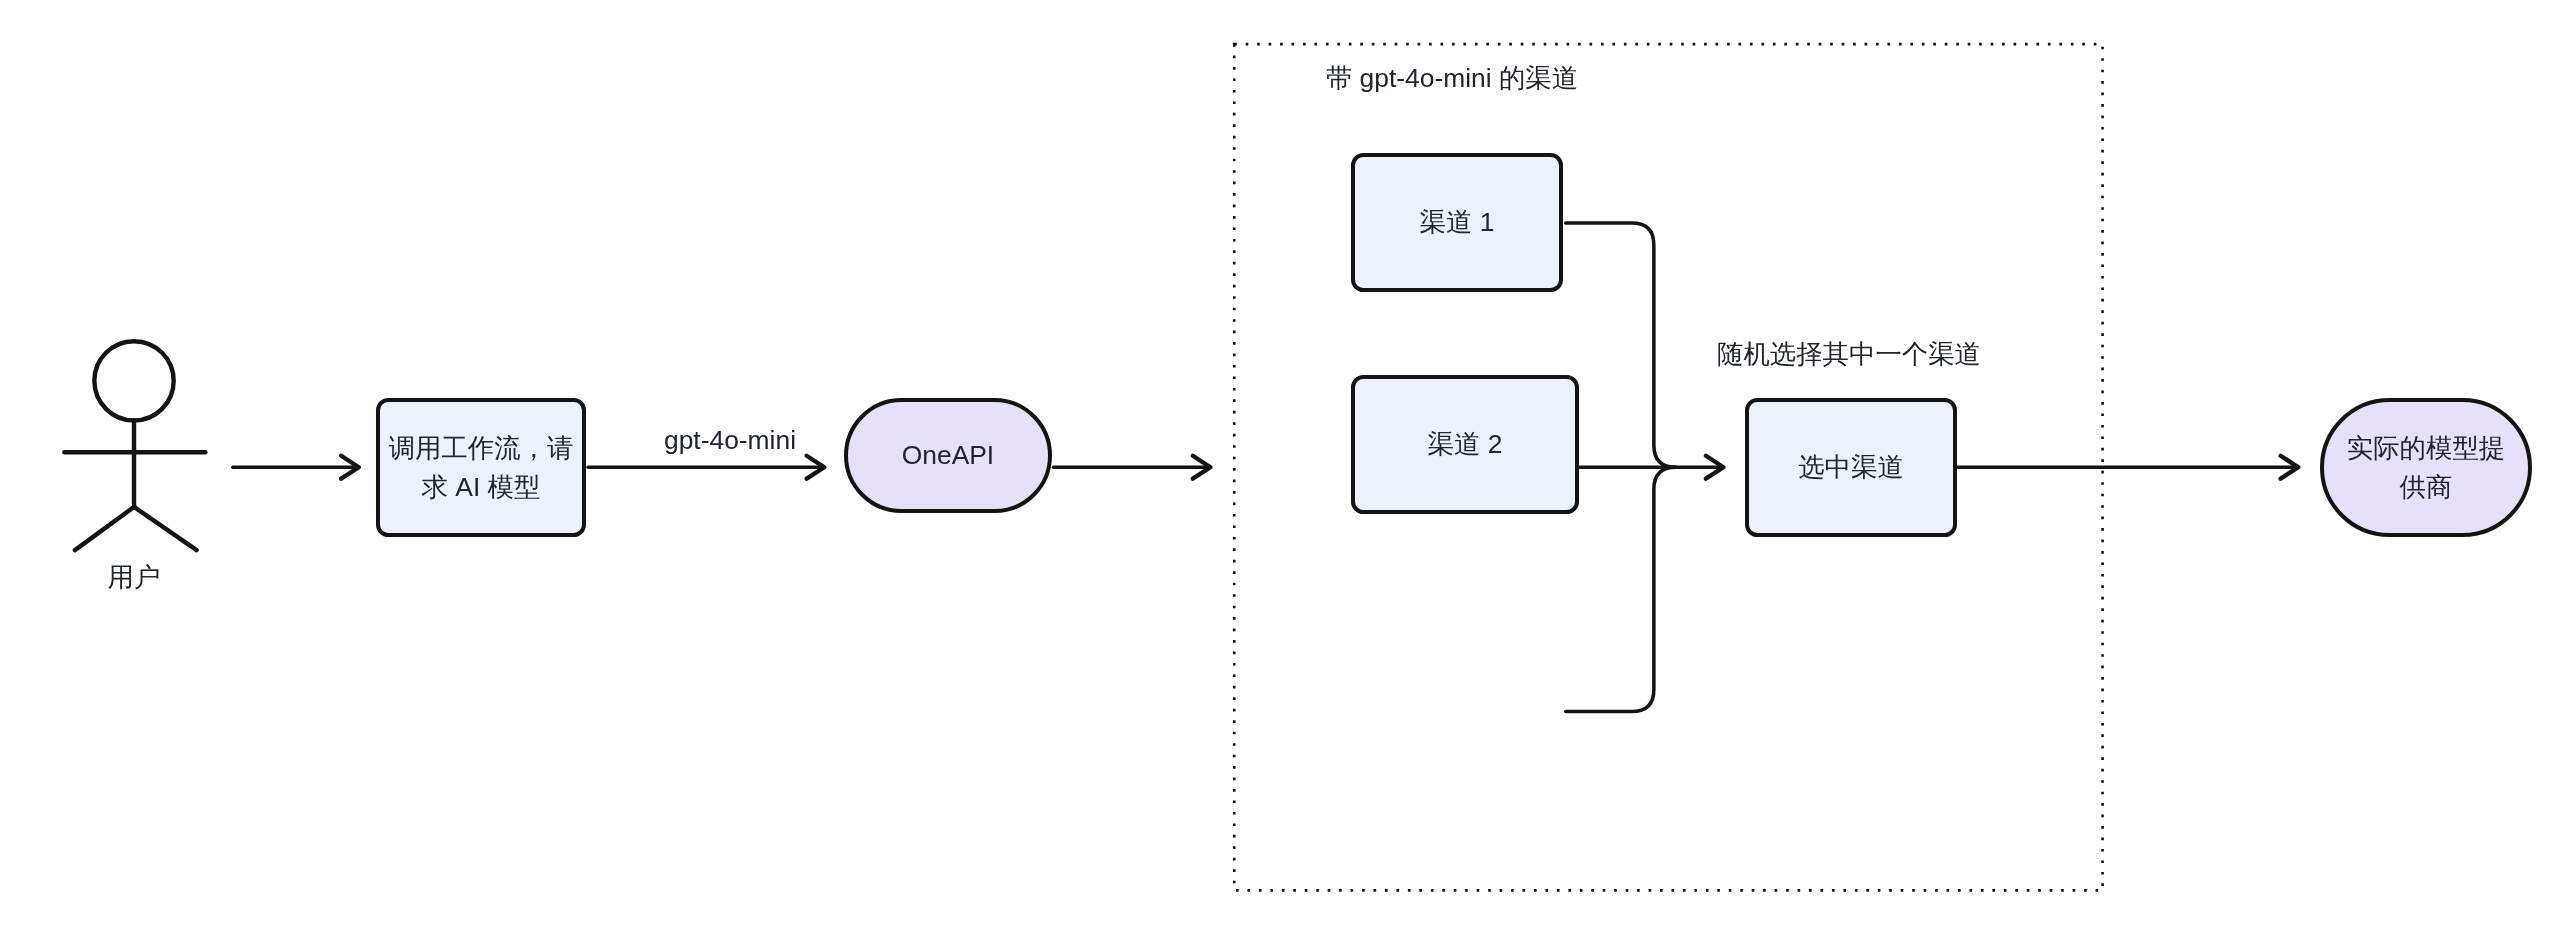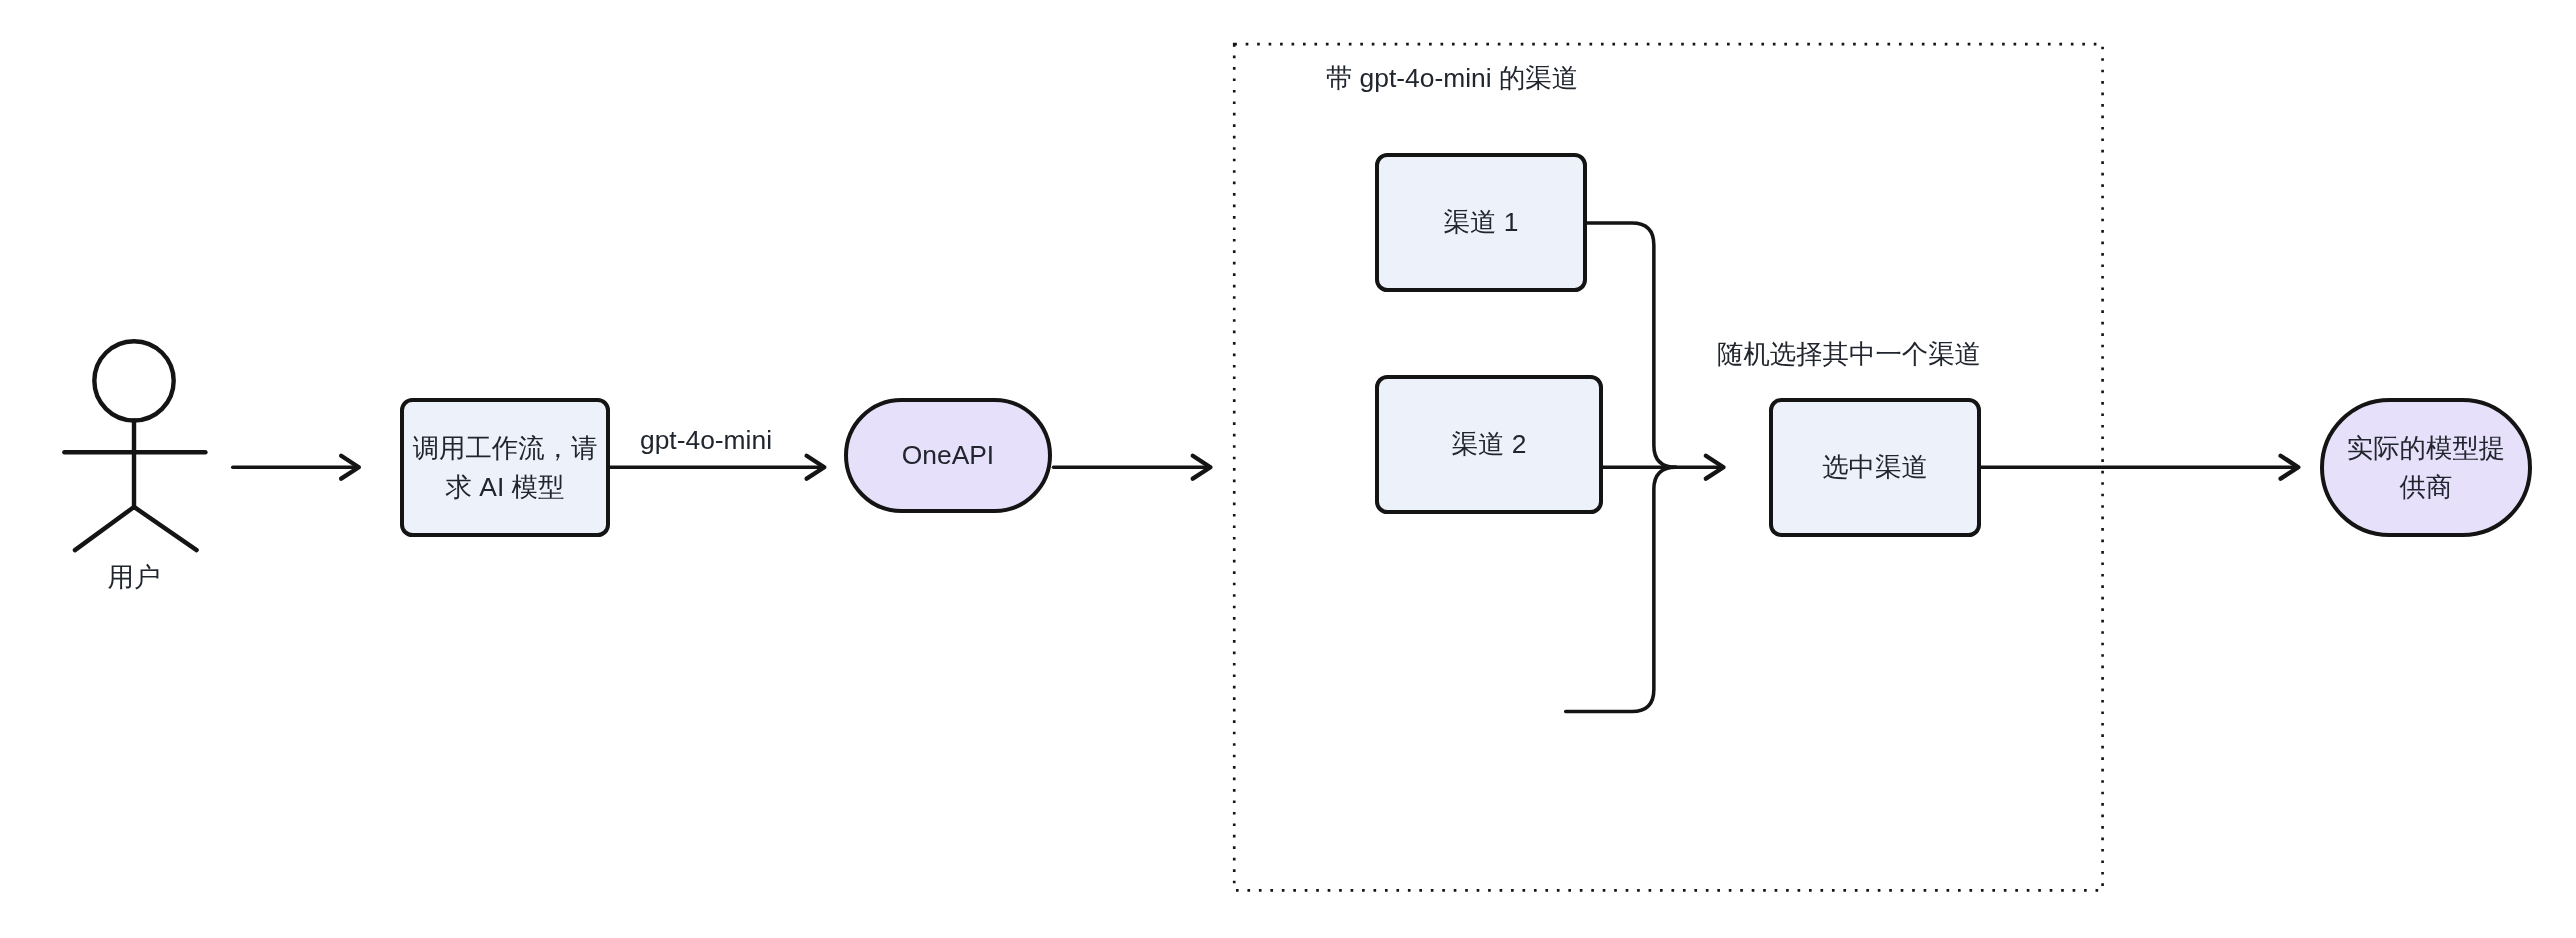--- a/index.html
+++ b/index.html
@@ -33,21 +33,20 @@
     justify-content: center;
     text-align: center;
     font-size: 26.4px;
     line-height: 1.45;
     color: var(--text);
     border: 4.4px solid var(--stroke);
   }
   .node.rect {
     background: var(--box-fill);
     border-radius: 12.3px;
-    margin-left: 24px;
   }
   .node.stadium {
     background: var(--stadium-fill);
     border-radius: 70px;
   }
   .lbl {
     position: absolute;
     font-size: 26.4px;
     line-height: 1.2;
     color: var(--text);
@@ -56,21 +55,21 @@
   }
   
   #n-workflow  { left: 376px;  top: 398px; width: 210px; height: 139px; padding: 0 7px; text-align: center; }
   #n-oneapi    { left: 844px;  top: 398px; width: 208px; height: 115px; }
   #n-channel1  { left: 1351px; top: 153px; width: 212px; height: 139px; }
   #n-channel2  { left: 1351px; top: 375px; width: 228px; height: 139px; }
   #n-channel3  { left: 1351px; top: 642px; width: 212px; height: 139px; }
   #n-selected  { left: 1745px; top: 398px; width: 212px; height: 139px; }
   #n-provider  { left: 2320px; top: 398px; width: 212px; height: 139px; padding: 0 12.3px; }
   #lbl-actor   { left: 134px;  top: 562px; }
-  #lbl-model   { left: 706px;  top: 425px; }
+  #lbl-model   { left: 730px;  top: 425px; }
   #lbl-group   { left: 1452px; top: 63px; }
   #lbl-random  { left: 1849px; top: 339px; }
 </style>
 </head>
 <body>
 
 <div class="canvas">
 
   <svg class="layer" viewBox="0 0 2922 1064" xmlns="http://www.w3.org/2000/svg">
     <defs>

